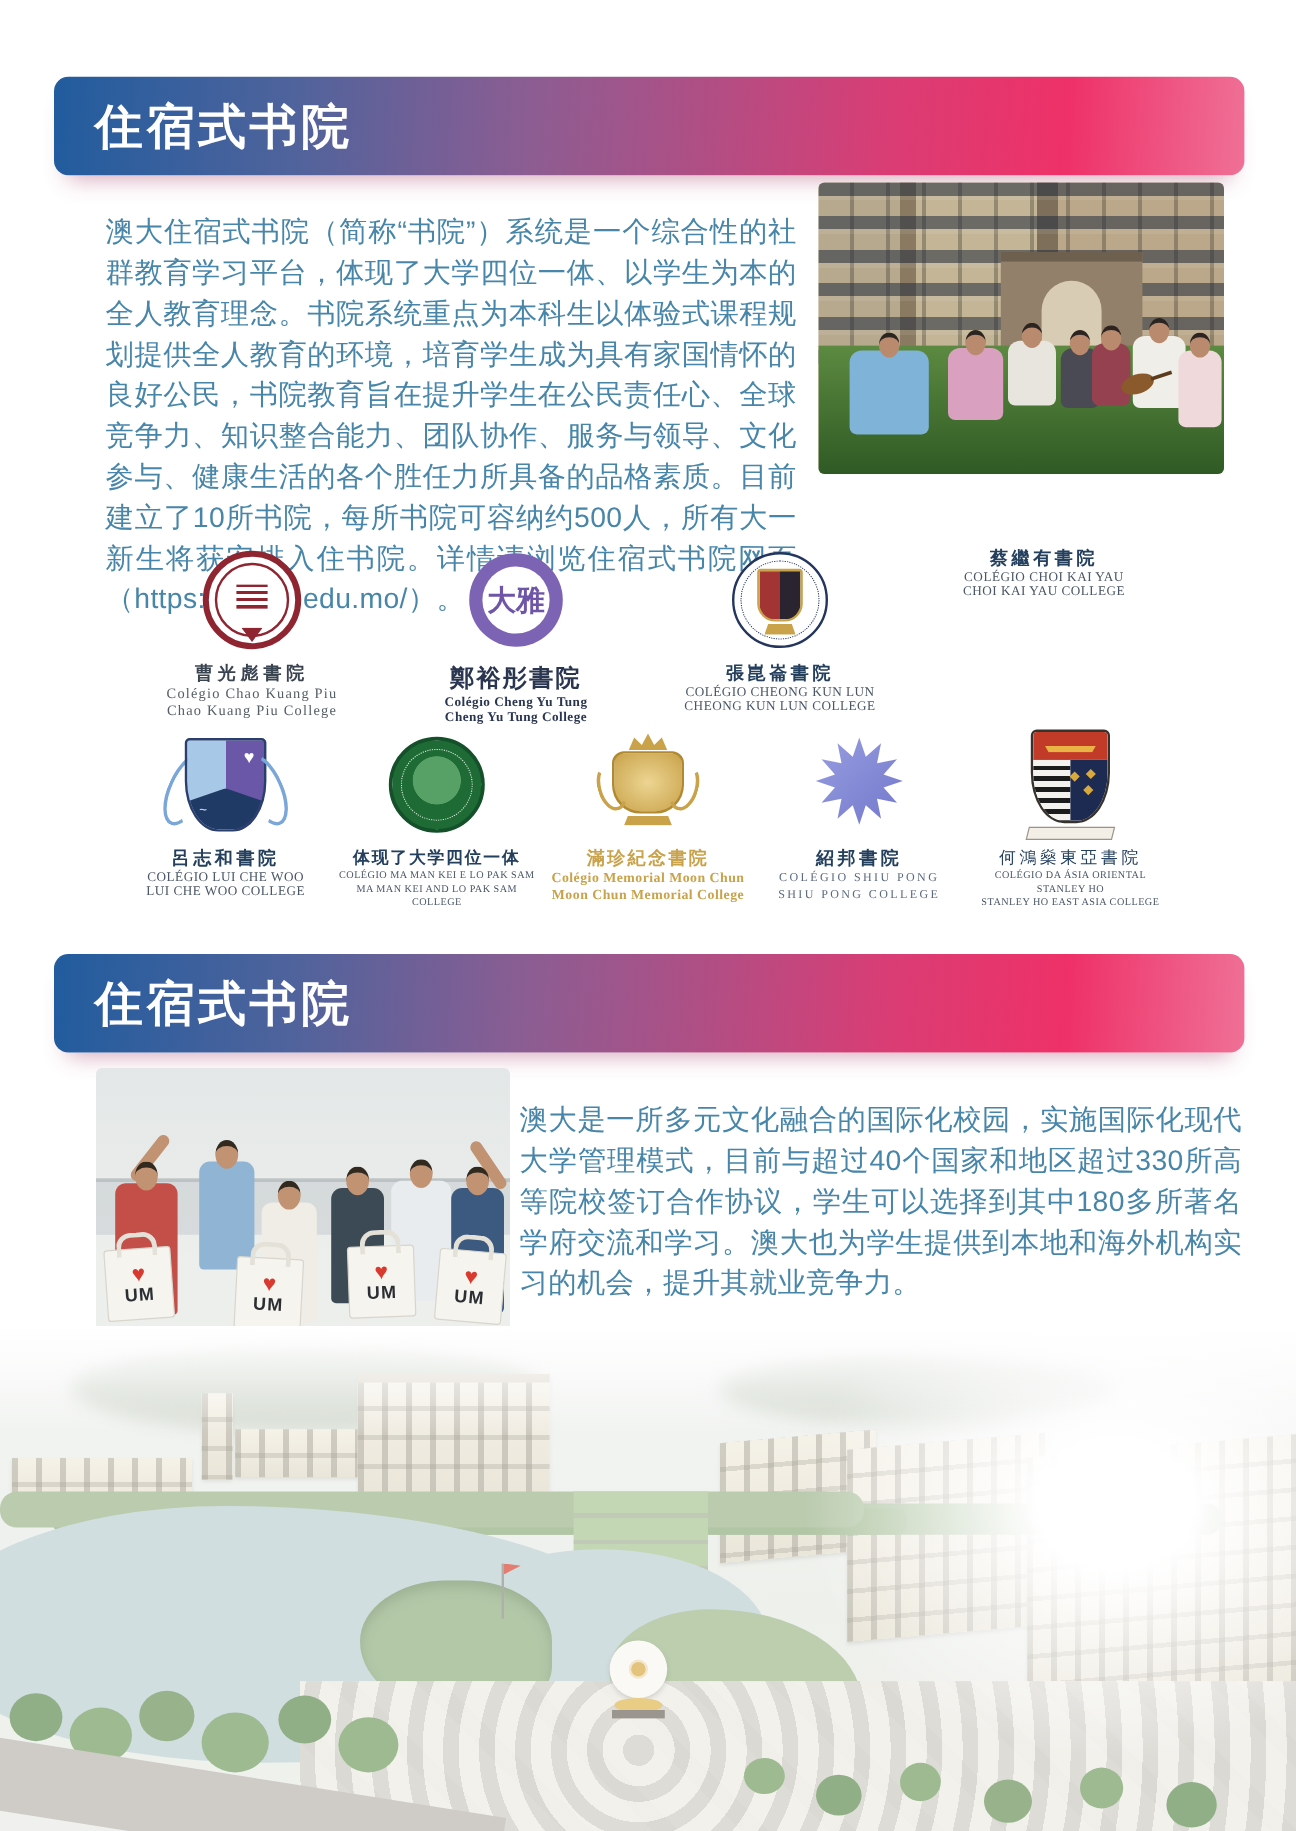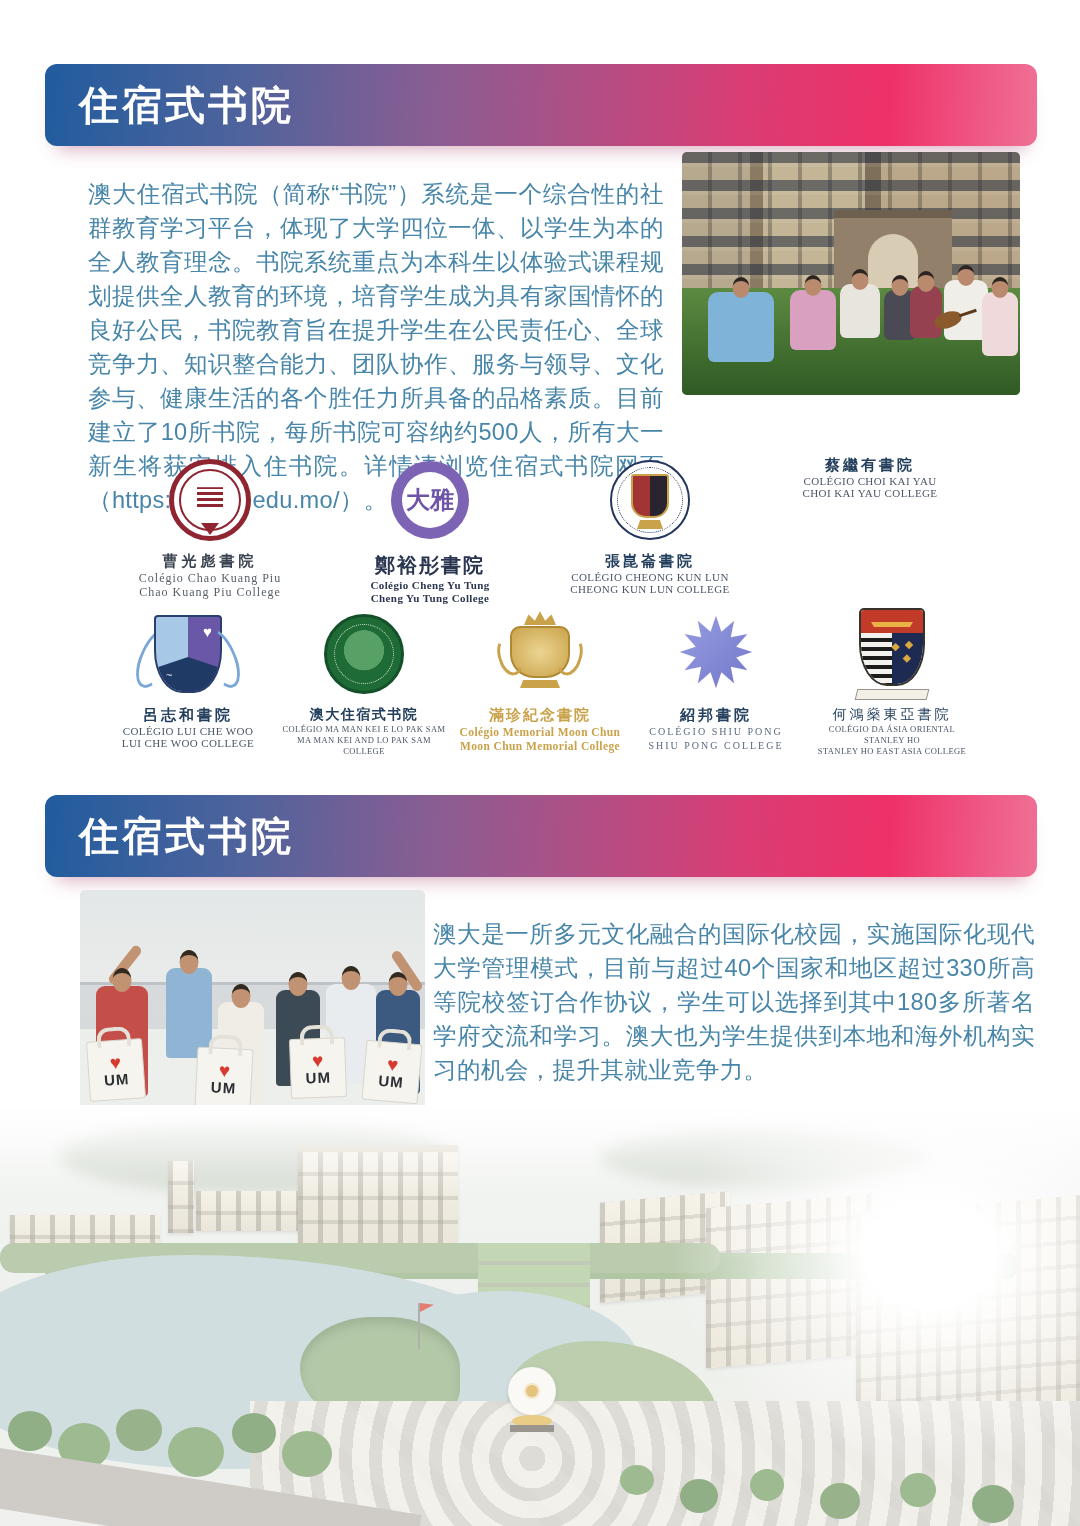--- a/index.html
+++ b/index.html
@@ -311,21 +311,21 @@
           </div>
         </div>
       <div class="c-zh">呂志和書院</div>
       <div class="c-lat">COLÉGIO LUI CHE WOO</div>
       <div class="c-lat">LUI CHE WOO COLLEGE</div>
     </div>
     <div class="college cg6">
       <div class="crestbox">
           <div class="crest7"></div>
         </div>
-      <div class="c-zh">澳大住宿式书院</div>
+      <div class="c-zh">体现了大学四位一体</div>
       <div class="c-lat">COLÉGIO MA MAN KEI E LO PAK SAM</div>
       <div class="c-lat">MA MAN KEI AND LO PAK SAM COLLEGE</div>
     </div>
     <div class="college cg7">
       <div class="crestbox">
           <div class="crest8">
         <div class="crown"></div>
         <div class="body"></div>
             <span class="curl-l"></span>
             <span class="curl-r"></span>

